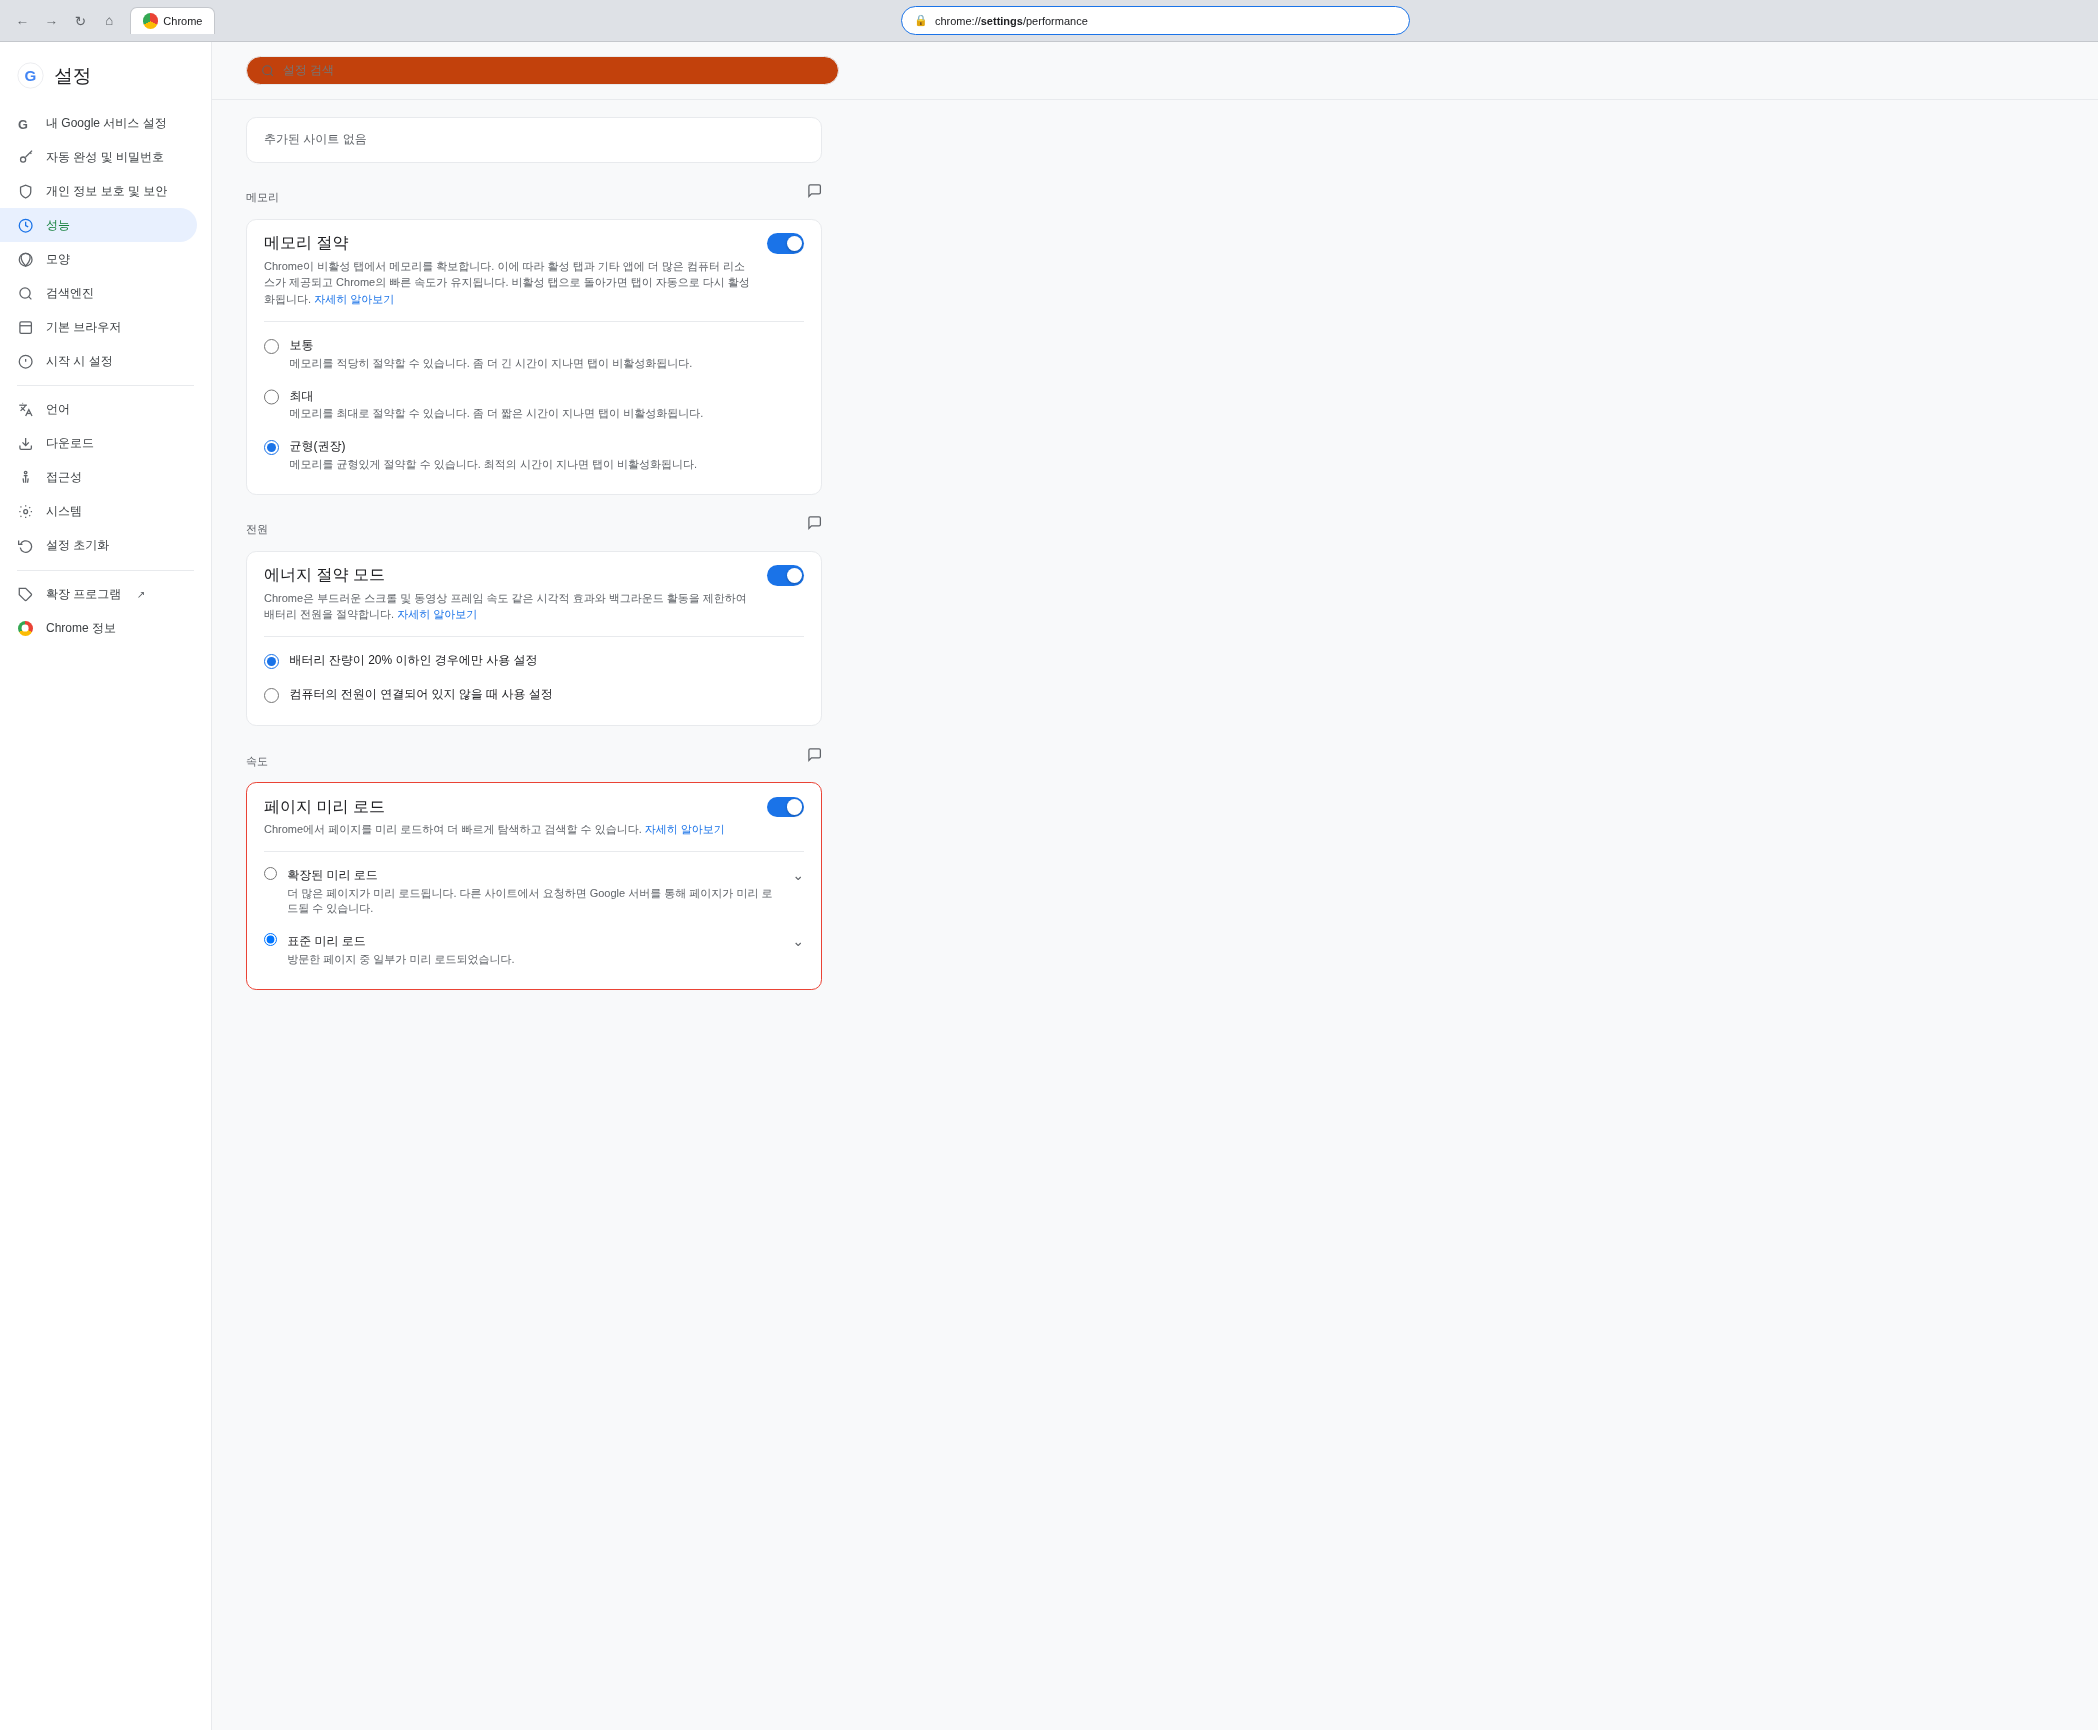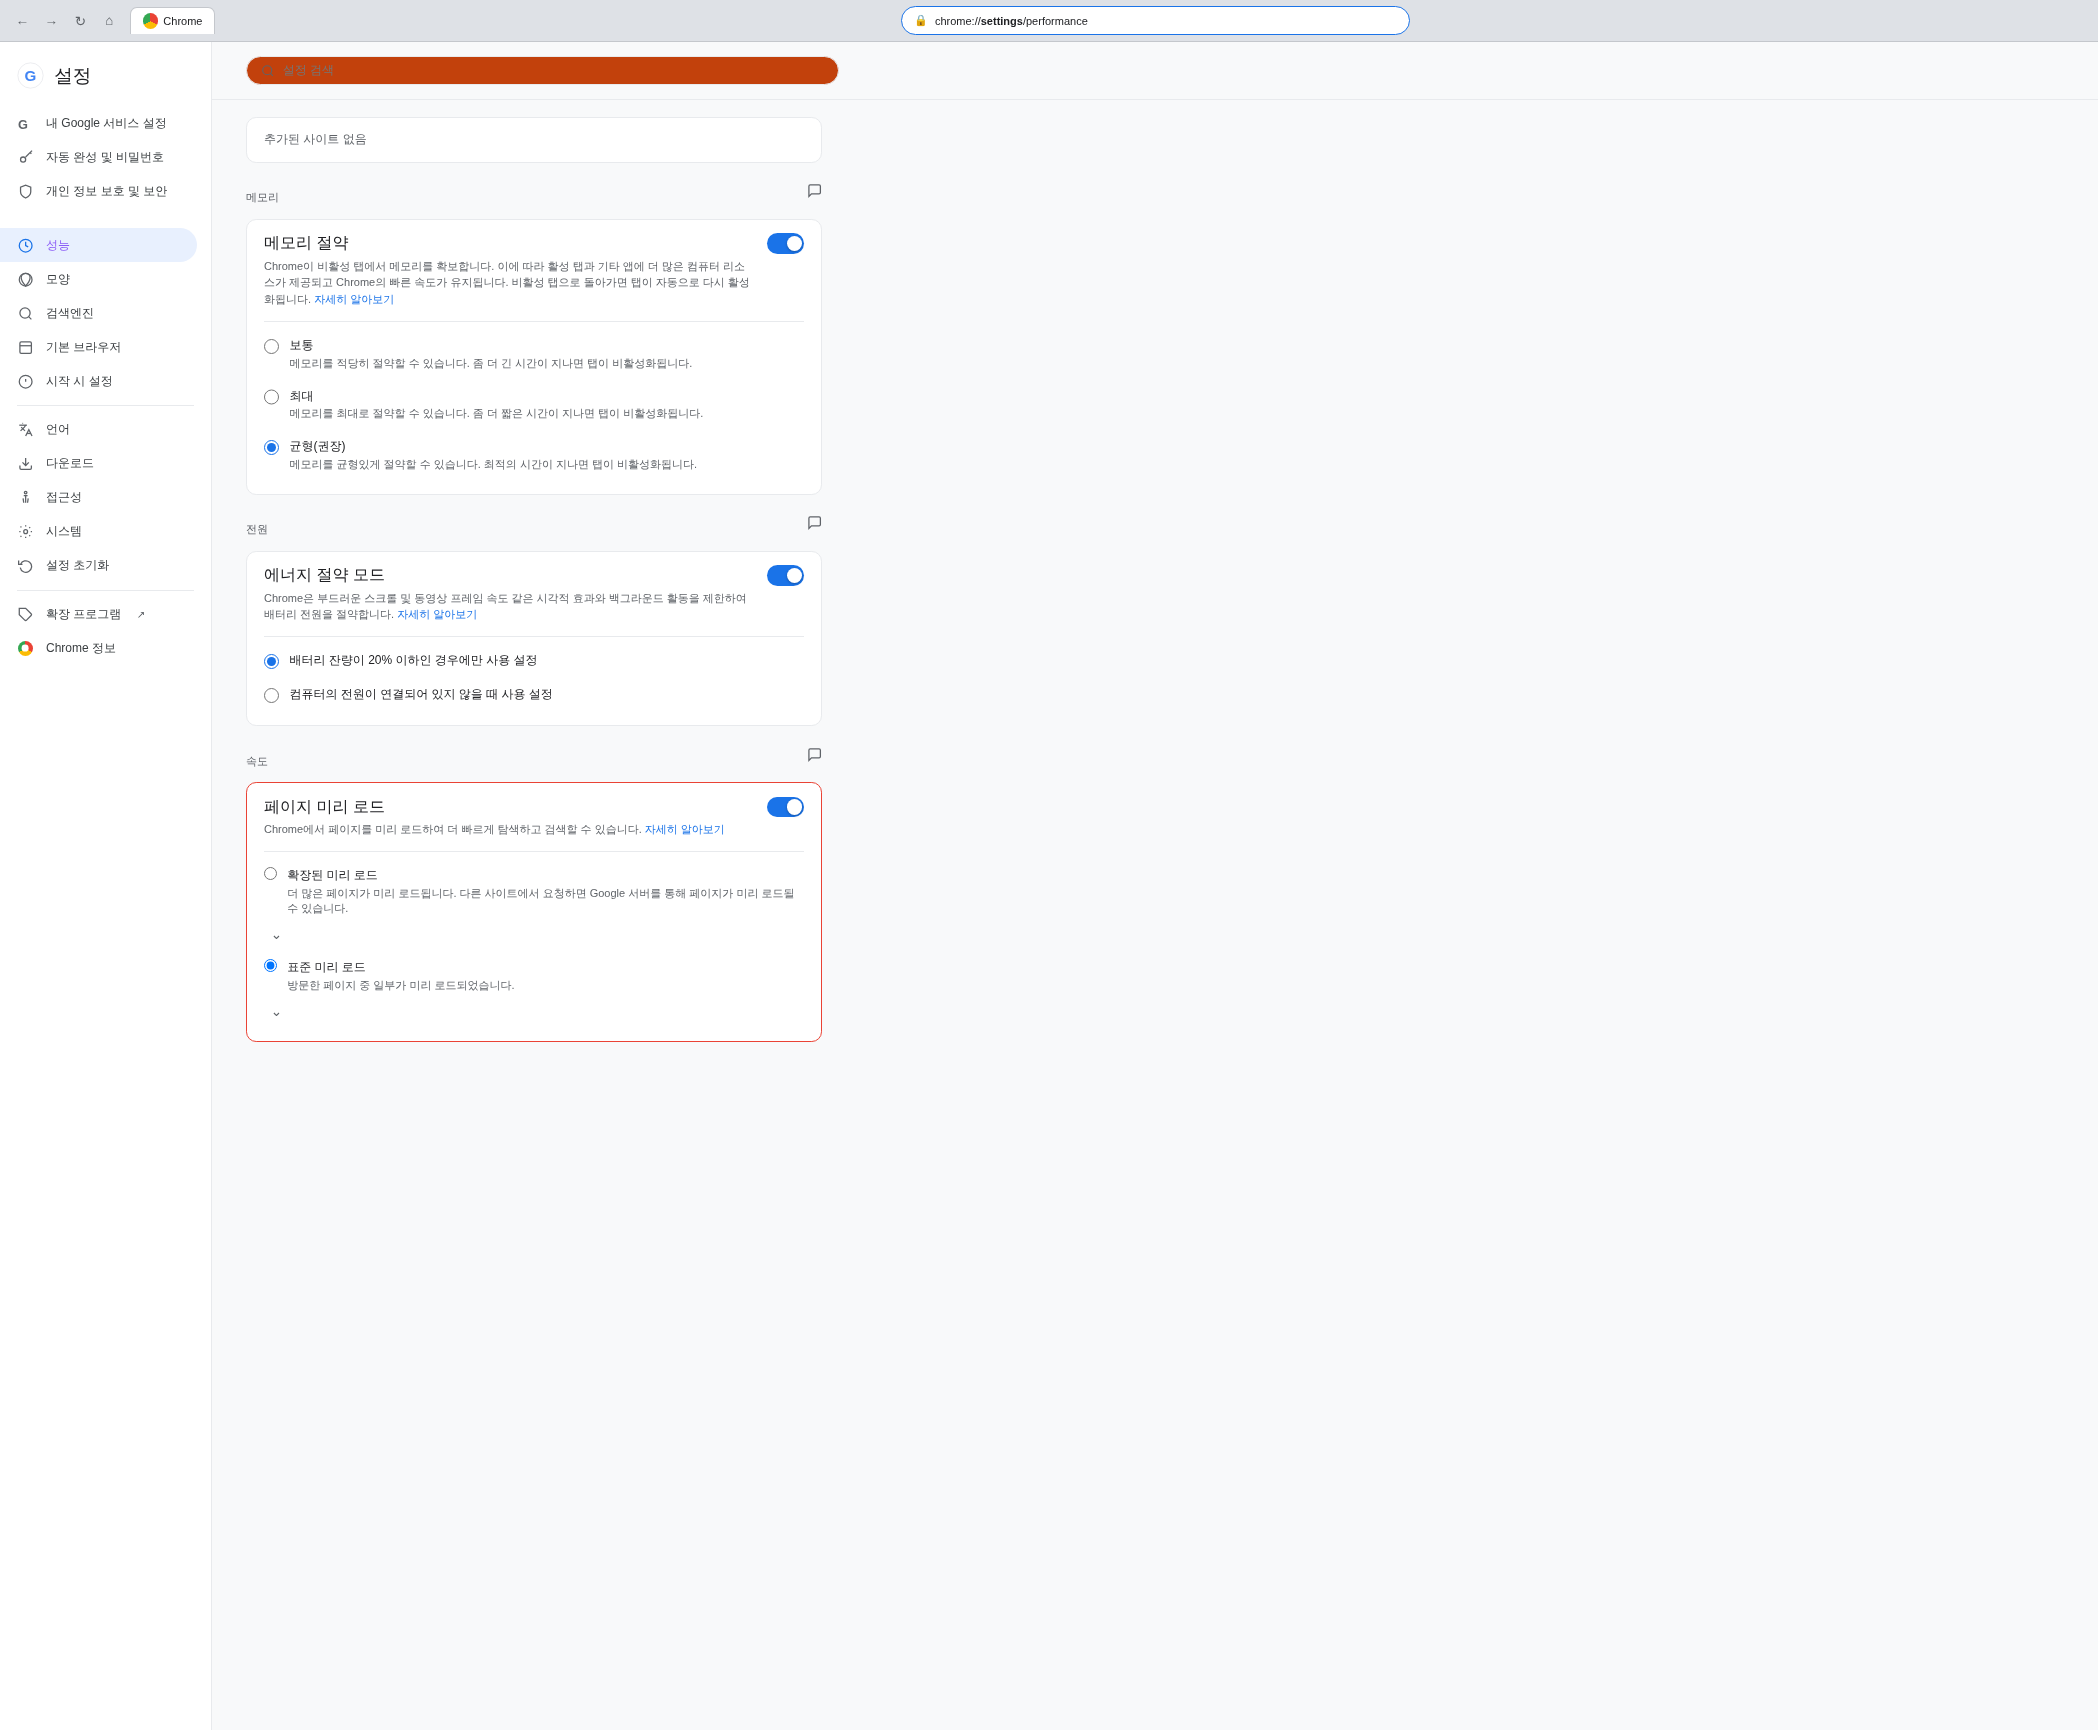--- a/index.html
+++ b/index.html
@@ -87,22 +87,21 @@
       padding: 8.5px 17px;
       cursor: pointer;
       border-radius: 0 20.3px 20.3px 0;
       margin-right: 13.6px;
       color: #3c4043;
       font-size: 12px;
       transition: background 0.1s;
     }
     .sidebar-item.active {
       background: #e8f0fe;
-      color: #8b5cf6;
-      margin-top: 20px;
+      color: #15803d;
     }
     .sidebar-item.active .sidebar-icon { color: #1a73e8; }
     .sidebar-icon {
       width: 17px;
       display: flex;
       align-items: center;
       justify-content: center;
       color: #5f6368;
       font-size: 13.6px;
       flex-shrink: 0;
@@ -260,21 +259,20 @@
       margin-left: 6.8px;
     }
 
     .radio-item-with-expand {
       display: flex;
       align-items: flex-start;
       gap: 10.2px;
       padding: 8.5px 0;
       cursor: pointer;
       justify-content: space-between;
-      flex-direction: column;
     }
     .radio-left {
       display: flex;
       align-items: flex-start;
       gap: 10.2px;
       flex: 1;
     }
 
     
     .section-feedback {

